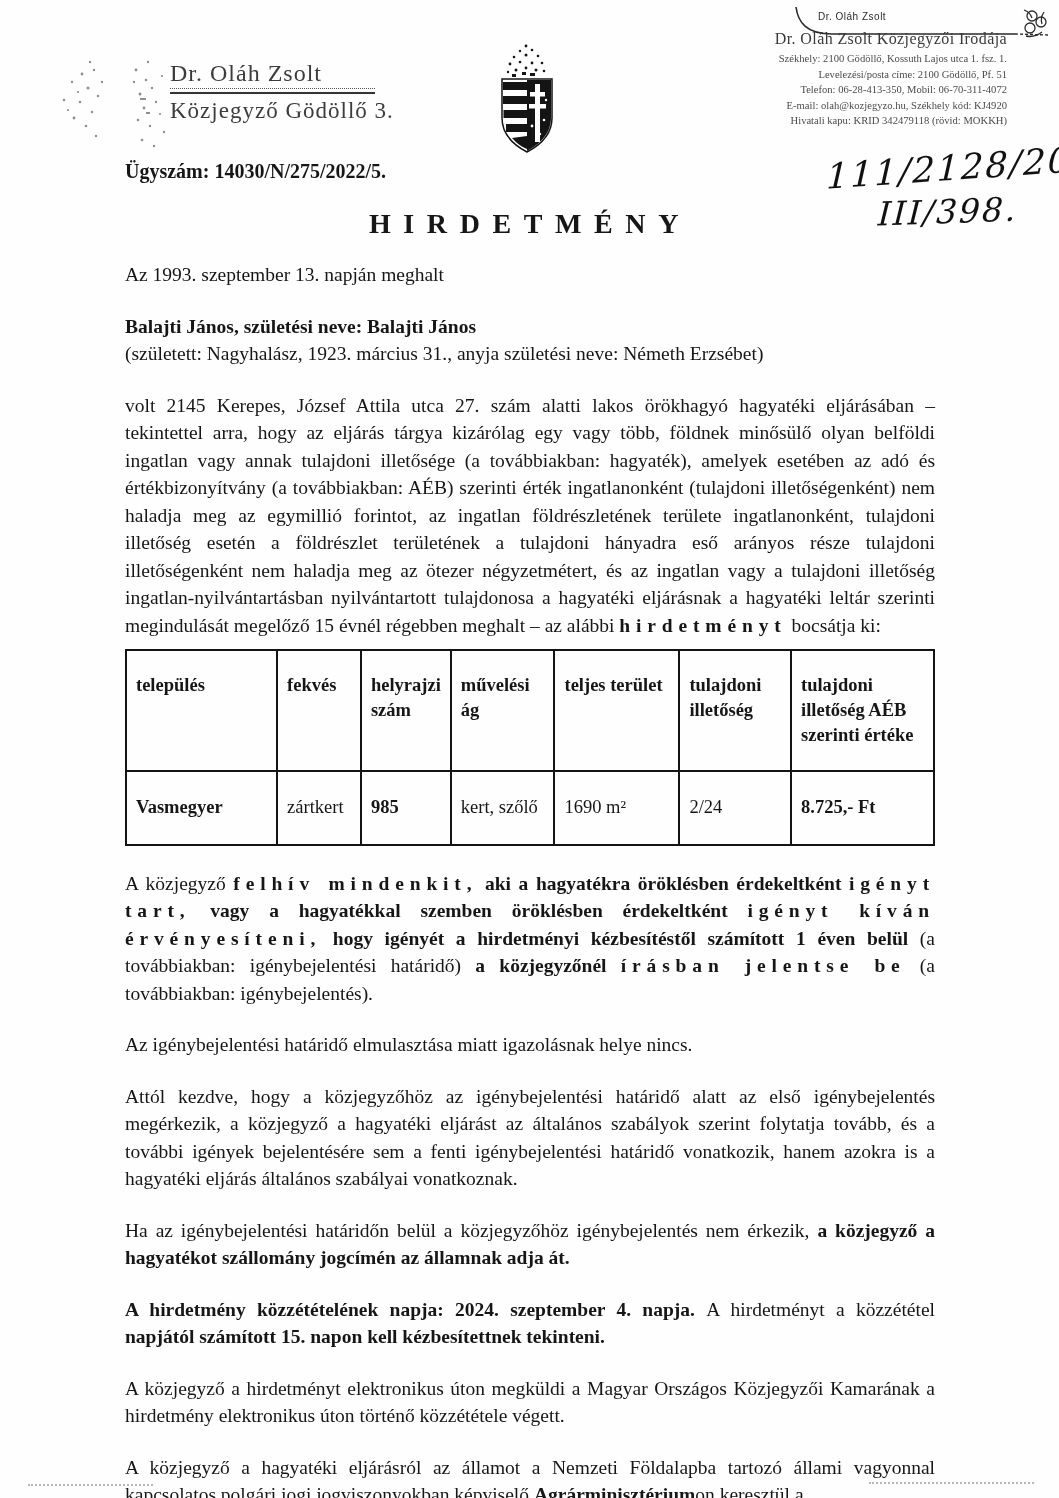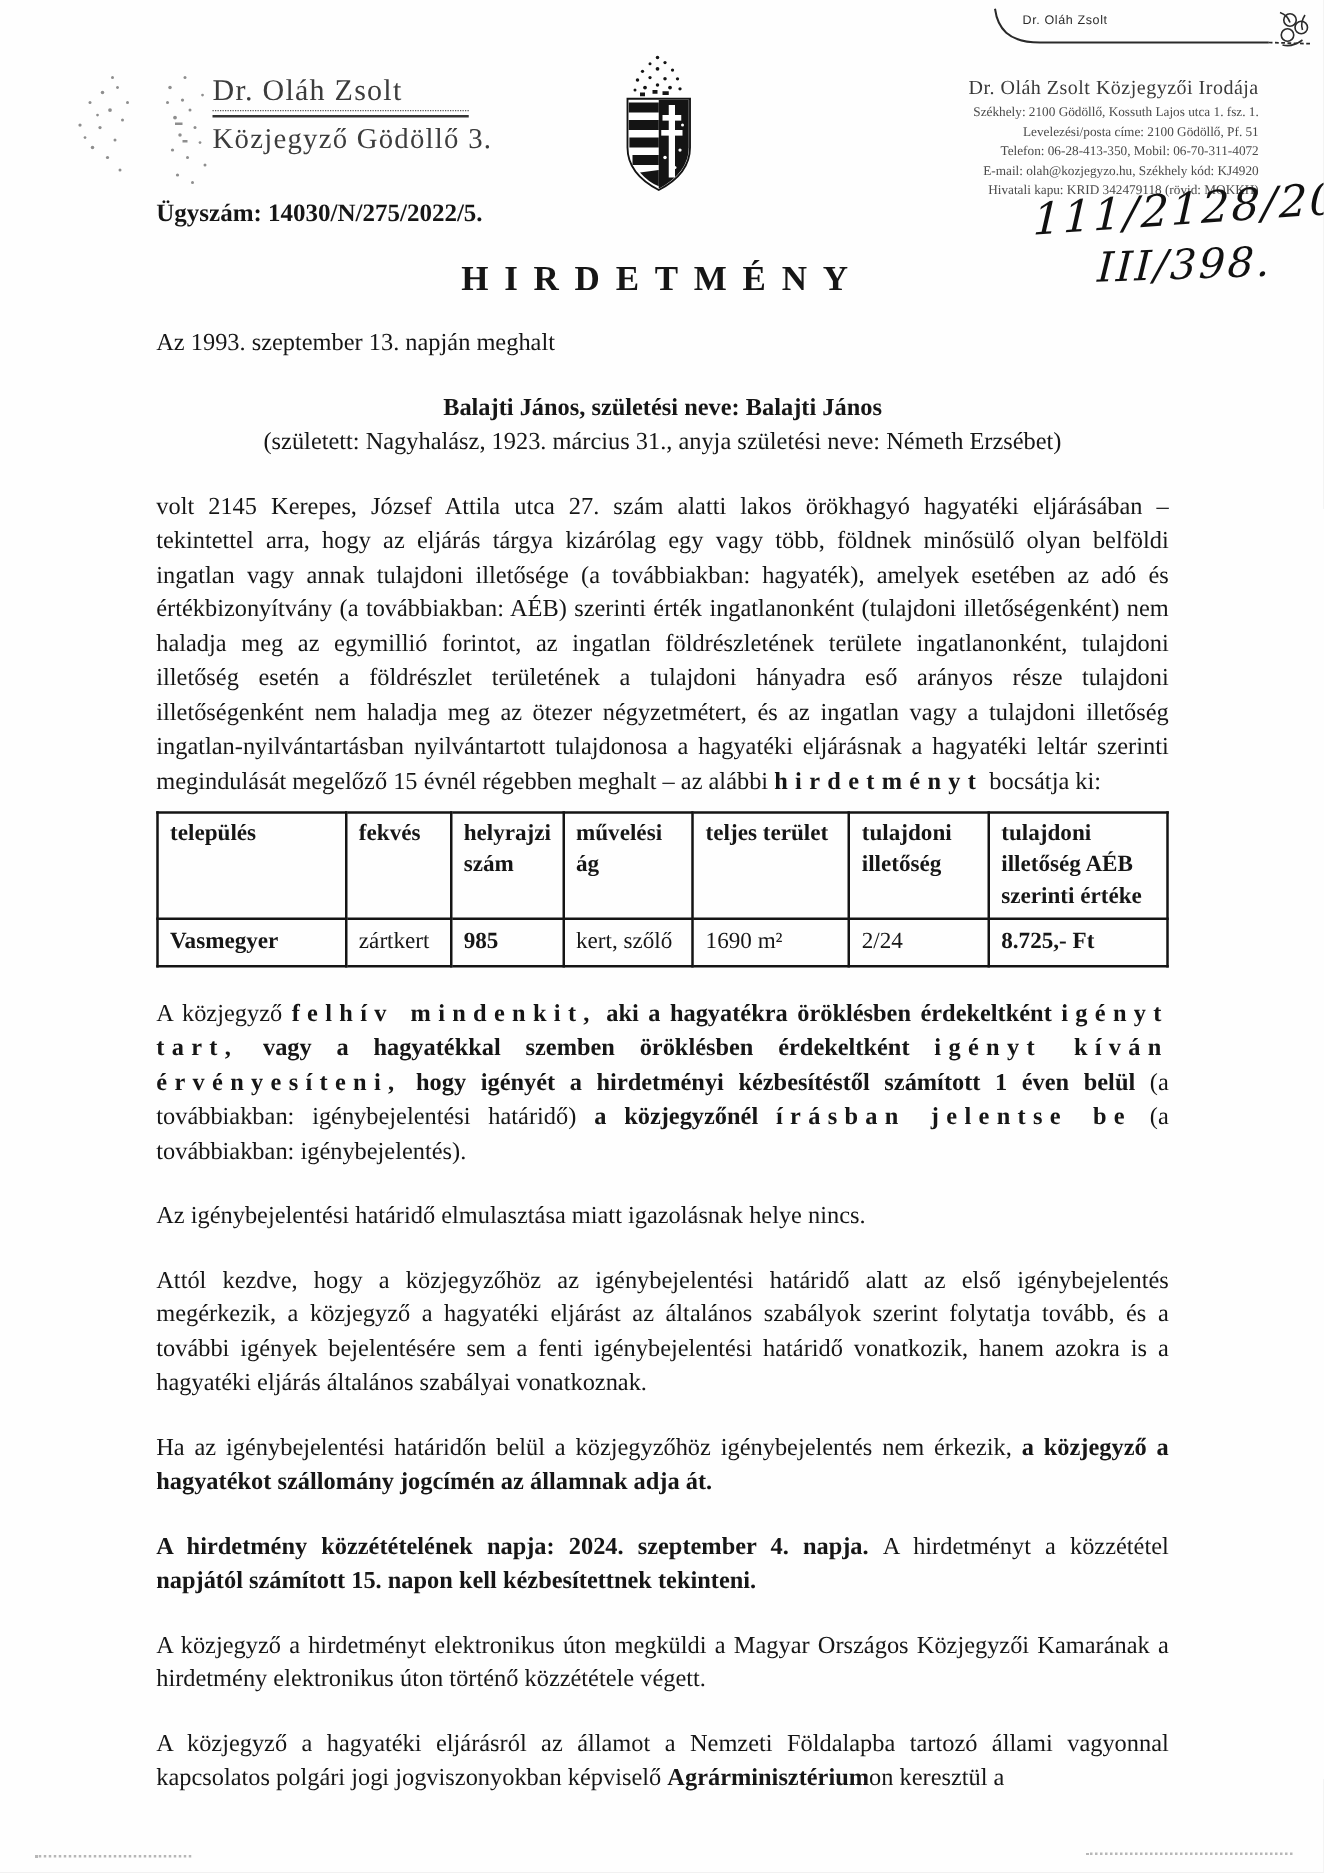--- a/index.html
+++ b/index.html
@@ -13,42 +13,42 @@
   .name-underline{width:205px;height:3px;border-top:1px dotted #555;border-bottom:2px solid #333;margin:1px 0 4px 0;}
   .left-title{font-size:23px;letter-spacing:1px;}
 
   .coat{position:absolute;left:496px;top:42px;}
 
   .fax-strip{position:absolute;left:790px;top:4px;width:262px;height:40px;}
   .fax-name{position:absolute;left:28px;top:7px;font-size:10px;color:#2b2b2b;letter-spacing:0.5px;font-family:"Liberation Sans",sans-serif;}
   .fax-swoosh{position:absolute;left:0;top:0;}
   .fax-ornament{position:absolute;right:0;top:0;}
 
-  .office-block{position:absolute;left:735px;top:62px;width:272px;text-align:right;color:#3a3a3a;}
+  .office-block{position:absolute;left:735px;top:30px;width:272px;text-align:right;color:#3a3a3a;}
   .office-name{font-size:16px;letter-spacing:0.4px;margin-bottom:3px;white-space:nowrap;}
   .office-line{font-size:10.6px;line-height:15.5px;color:#4a4a4a;white-space:nowrap;}
 
   .handwrite{position:absolute;font-family:"DejaVu Serif",serif;font-style:italic;color:#111;}
   .hw1{left:826px;top:146px;font-size:35px;transform:rotate(-4deg) skewX(-6deg);letter-spacing:2px;}
   .hw2{left:878px;top:192px;font-size:33px;transform:rotate(-2deg) skewX(-5deg);letter-spacing:2px;}
 
   
   .content{position:absolute;left:125px;top:158px;width:810px;font-size:19.5px;line-height:27.5px;}
   .ugyszam{font-weight:bold;font-size:20px;}
   .doc-title{text-align:center;font-weight:bold;font-size:28px;letter-spacing:0.45em;margin-top:24px;}
   .p{margin:0;}
   .mt{margin-top:24px;}
   .just{text-align:justify;}
-  .center{text-align:center;}
+  .center{}
   .b{font-weight:bold;}
   .sb{font-weight:bold;letter-spacing:0.30em;}
 
   
   table.props{border-collapse:collapse;width:810px;margin-top:10px;font-size:18.5px;}
-  table.props th,table.props td{border:2px solid #141414;padding:4px 9px;vertical-align:top;text-align:left;}
+  table.props th,table.props td{border:2px solid #141414;padding:22px 9px;vertical-align:top;text-align:left;}
   table.props th{font-weight:bold;line-height:25px;}
   td.num-right{text-align:right;}
 
   .foot-dots-left{position:absolute;left:28px;bottom:12px;width:125px;border-top:2px dotted rgba(0,0,0,0.28);}
   .foot-dots-right{position:absolute;right:25px;bottom:14px;width:165px;border-top:2px dotted rgba(0,0,0,0.28);}
 </style>
 </head>
 <body>
 
 <div class="page">

